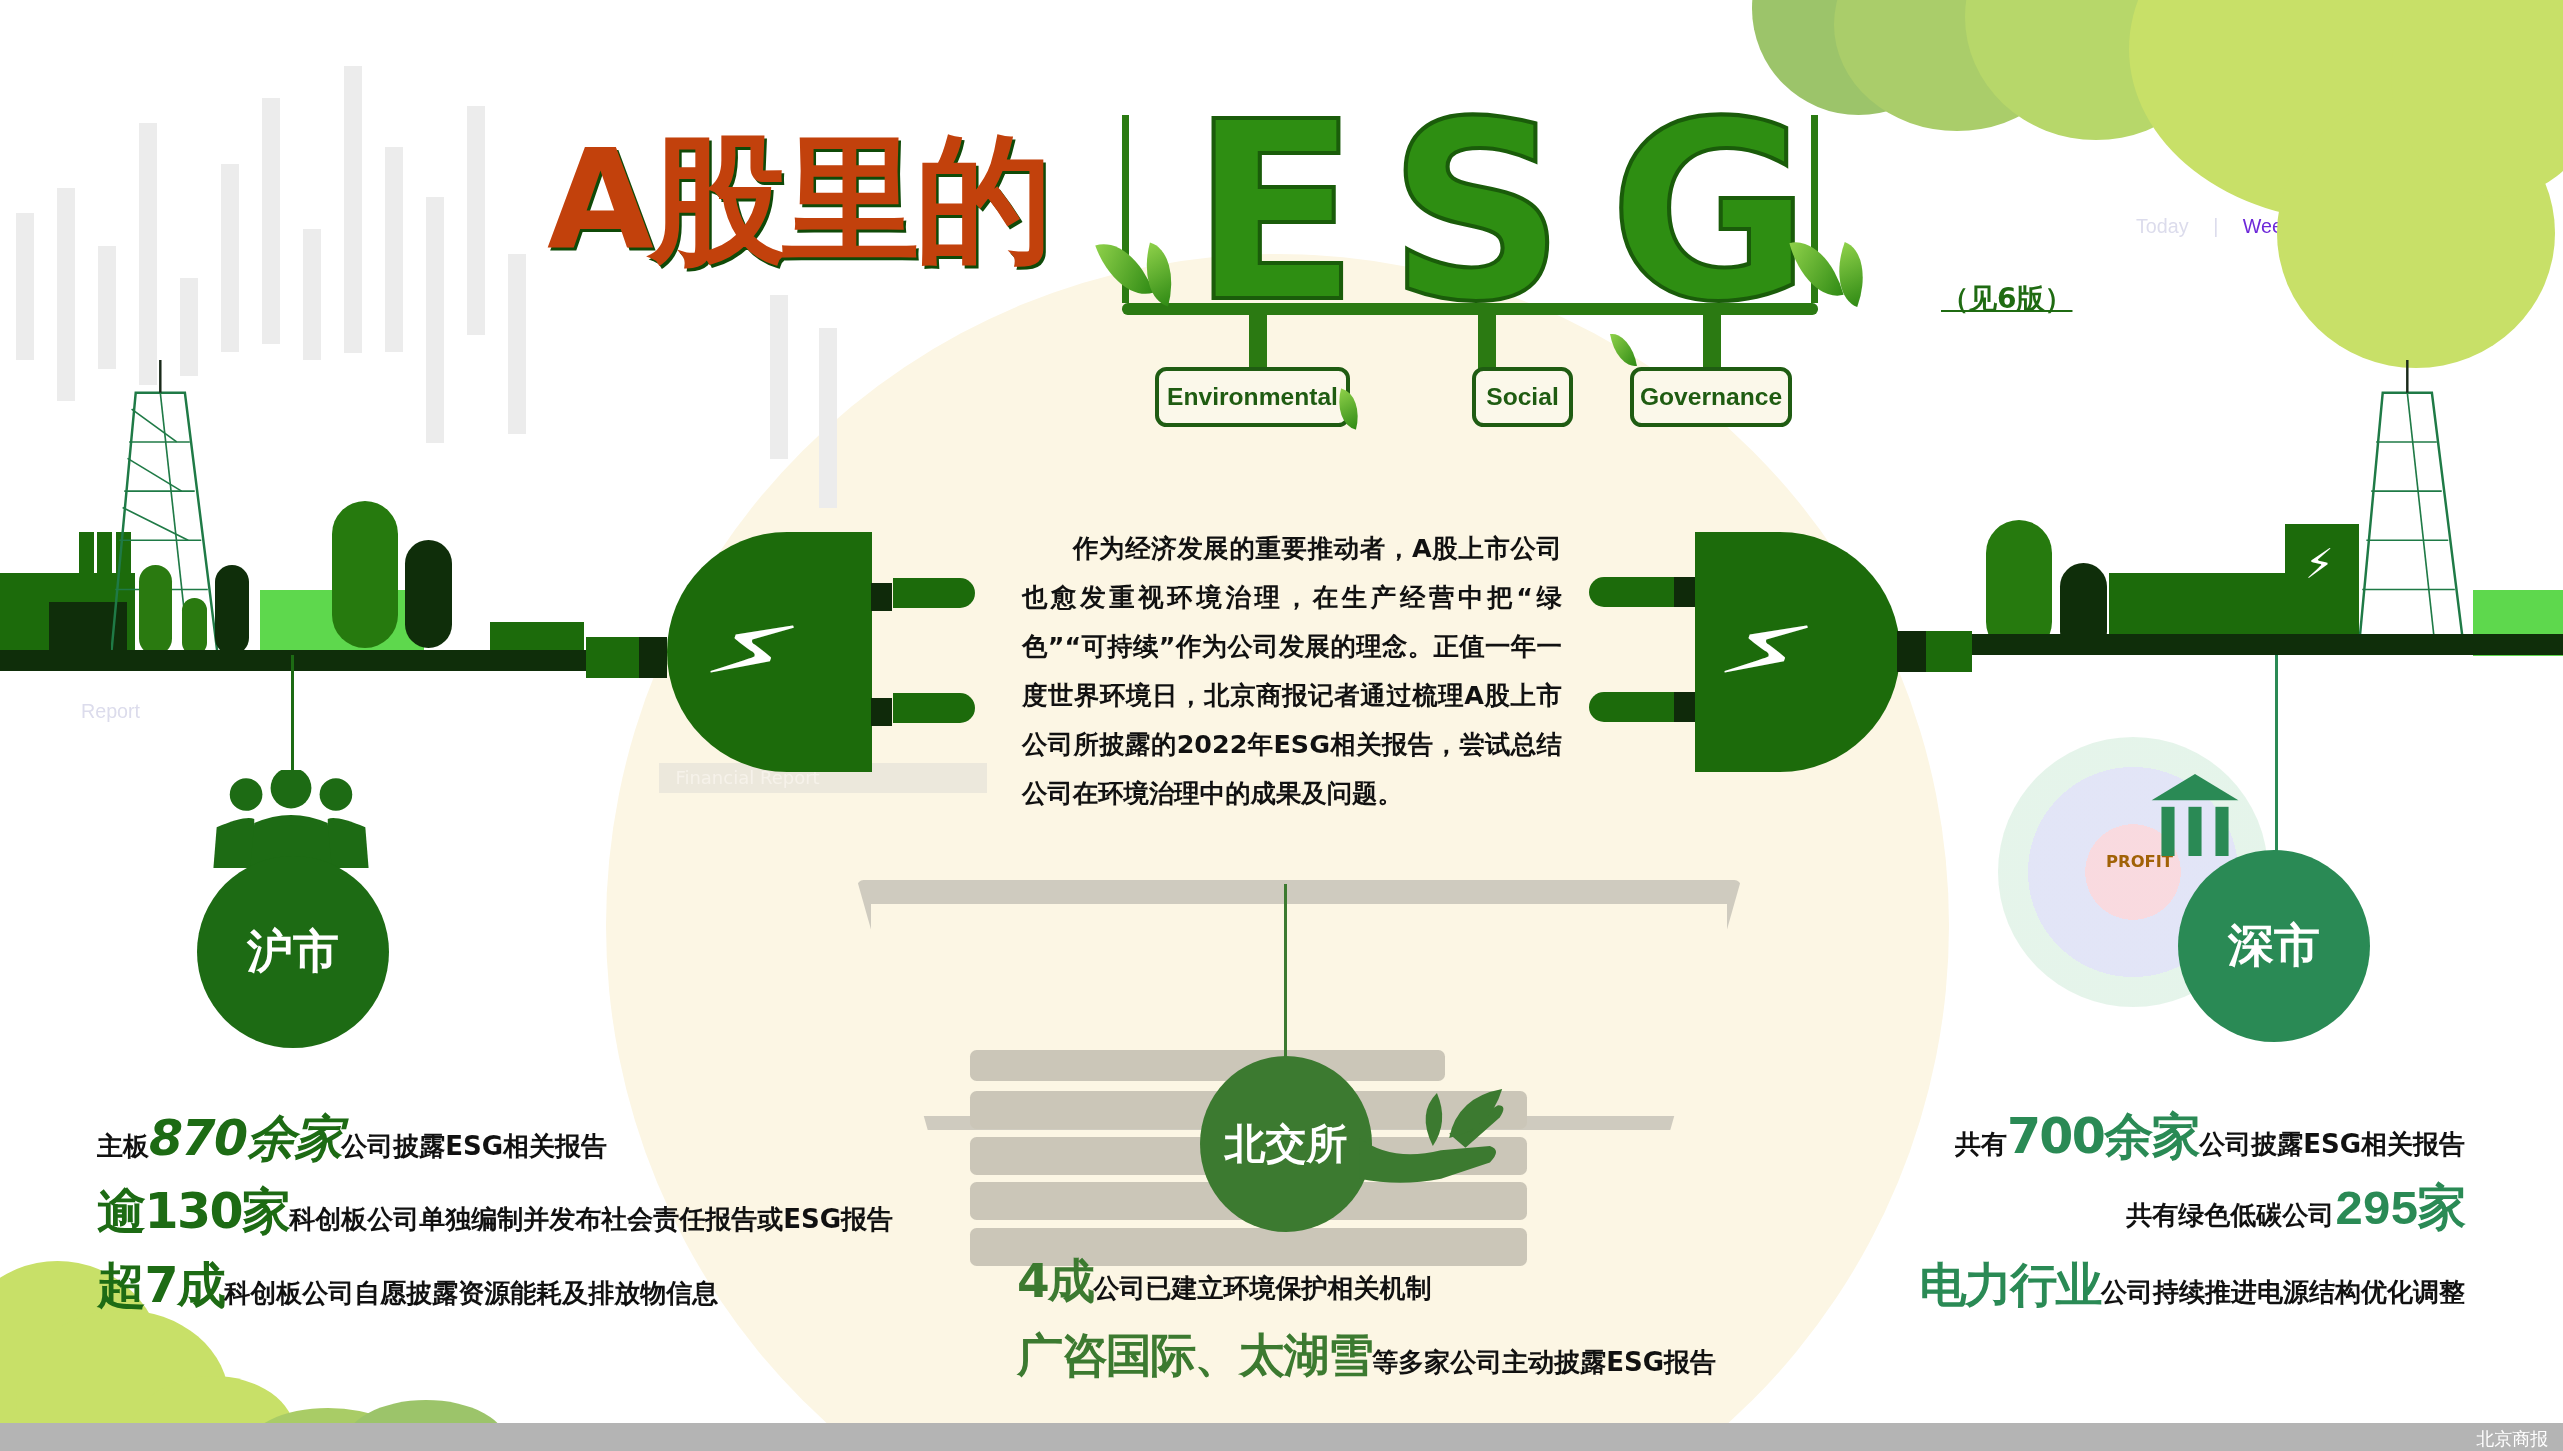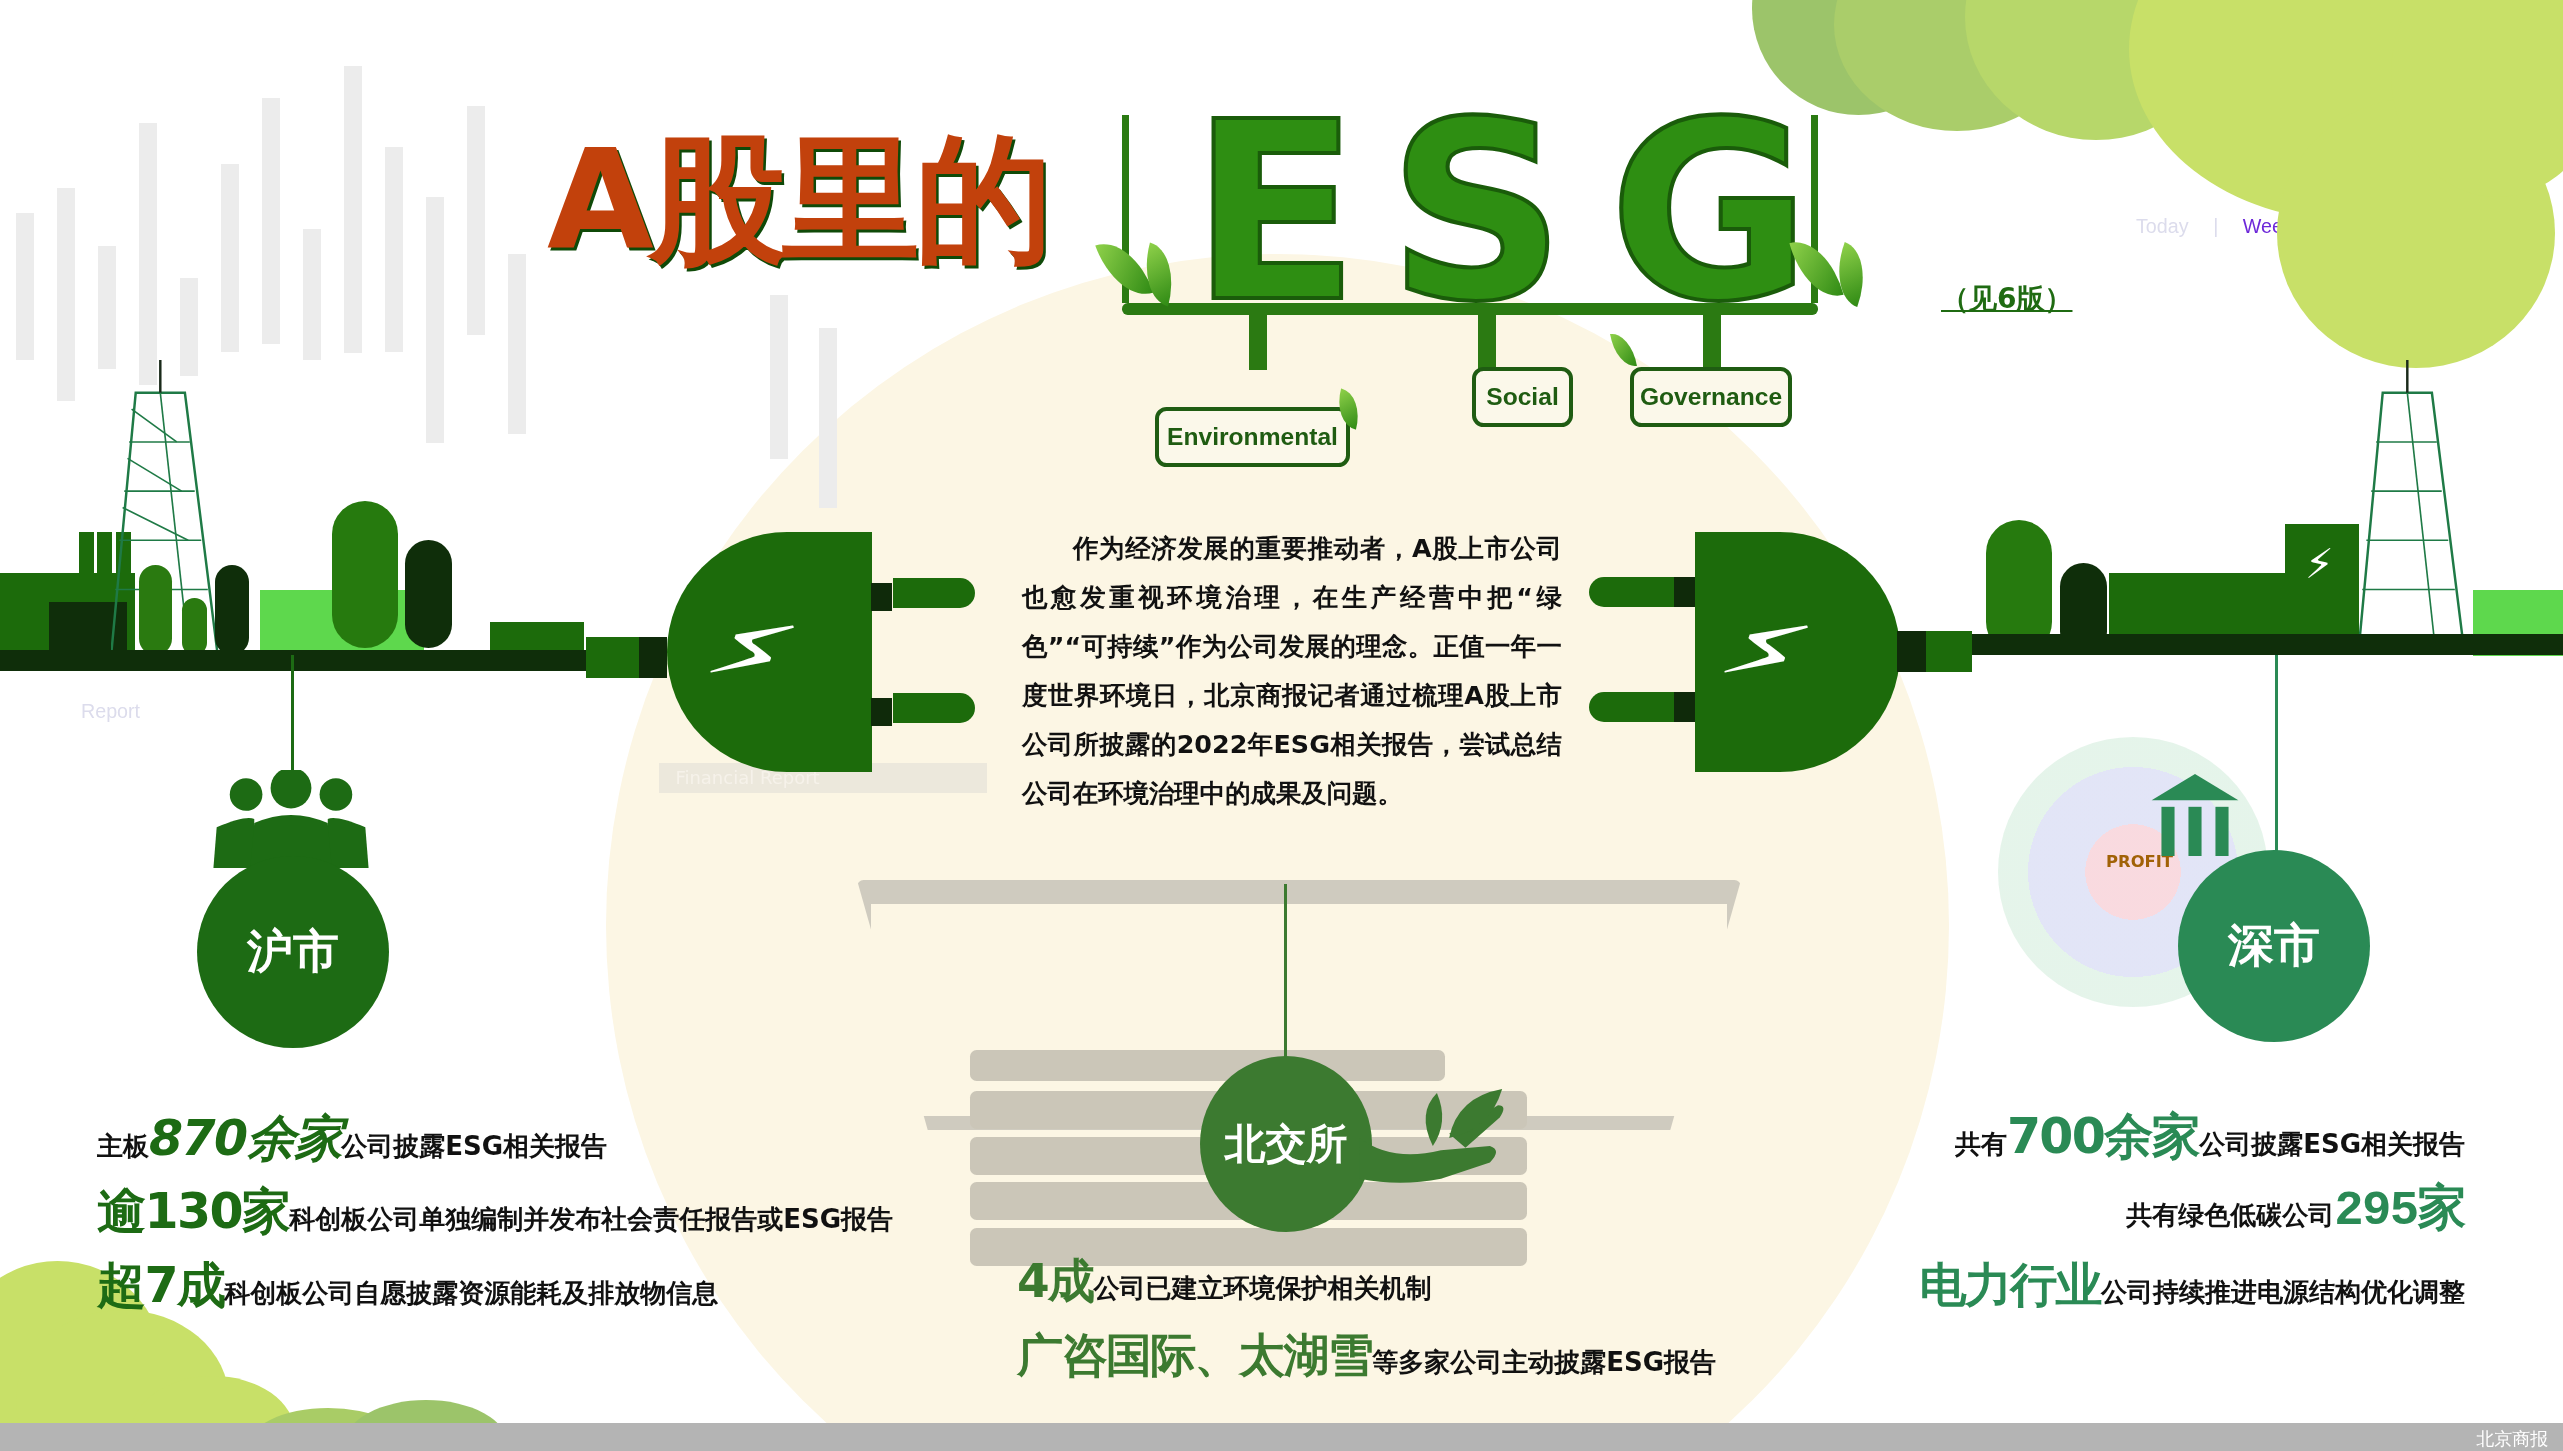--- a/index.html
+++ b/index.html
@@ -100,21 +100,21 @@
 <div class="abs" style="left:1811px;top:115px;width:6.6px;height:188px;background:#2b7a12;"></div>
 <div class="esg-letter" style="left:1191px;">E</div>
 <div class="esg-letter" style="left:1388px;">S</div>
 <div class="esg-letter" style="left:1609px;">G</div>
 
 <div class="branch" style="left:1122px;top:303px;width:696px;height:11.5px;border-radius:5.7px;"></div>
 <div class="branch" style="left:1249px;top:311px;width:18px;height:59px;"></div>
 <div class="branch" style="left:1478px;top:311px;width:18px;height:59px;"></div>
 <div class="branch" style="left:1703px;top:311px;width:18px;height:59px;"></div>
 
-<div class="label-box" style="left:1155px;width:187px;margin-top:40px;">Environmental</div>
+<div class="label-box" style="left:1155px;width:187px;">Environmental</div>
 <div class="label-box" style="left:1472px;width:93px;">Social</div>
 <div class="label-box" style="left:1630px;width:154px;">Governance</div>
 
 <div class="leaf" style="left:1105px;top:237px;width:39px;height:64px;transform:rotate(-20deg);"></div>
 <div class="leaf" style="left:1142px;top:246px;width:34px;height:57px;transform:rotate(15deg);"></div>
 <div class="leaf" style="left:1797px;top:237px;width:39px;height:64px;transform:rotate(-15deg);"></div>
 <div class="leaf" style="left:1834px;top:246px;width:34px;height:57px;transform:rotate(20deg);"></div>
 <div class="leaf" style="left:1336px;top:391px;width:24.6px;height:36px;transform:rotate(15deg);"></div>
 <div class="leaf" style="left:1613px;top:332px;width:21px;height:36px;transform:rotate(-10deg);"></div>
 

